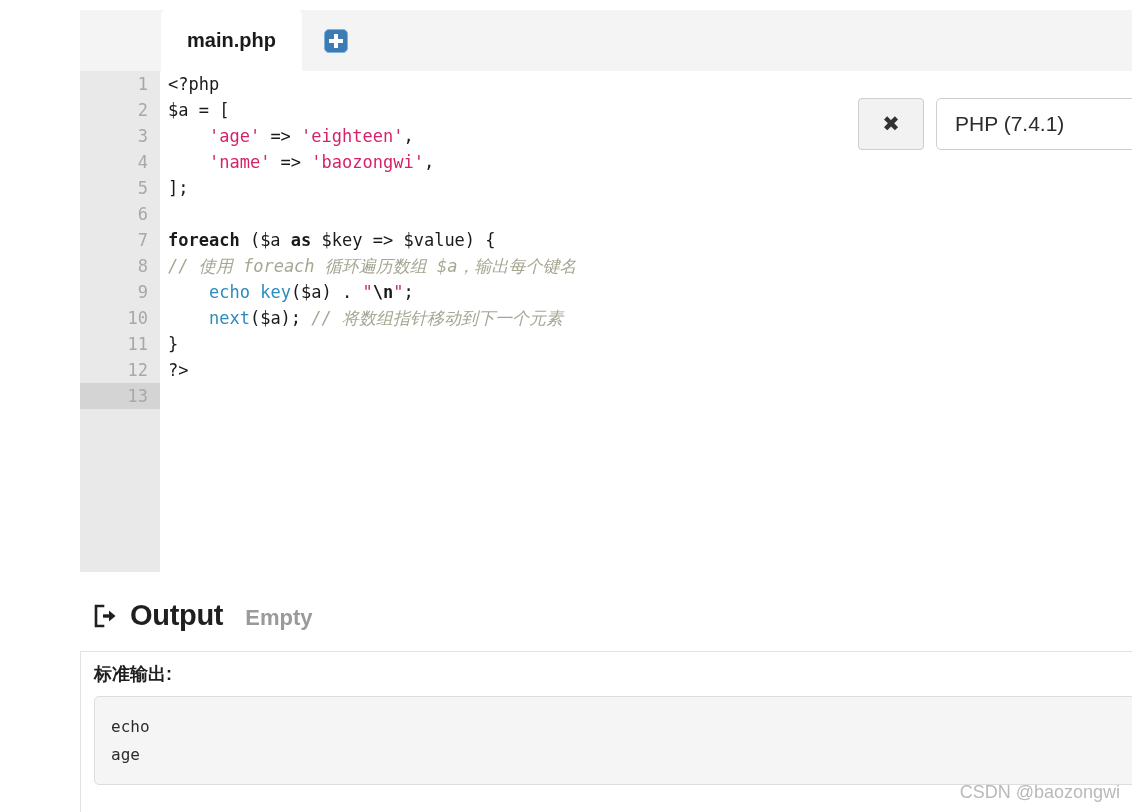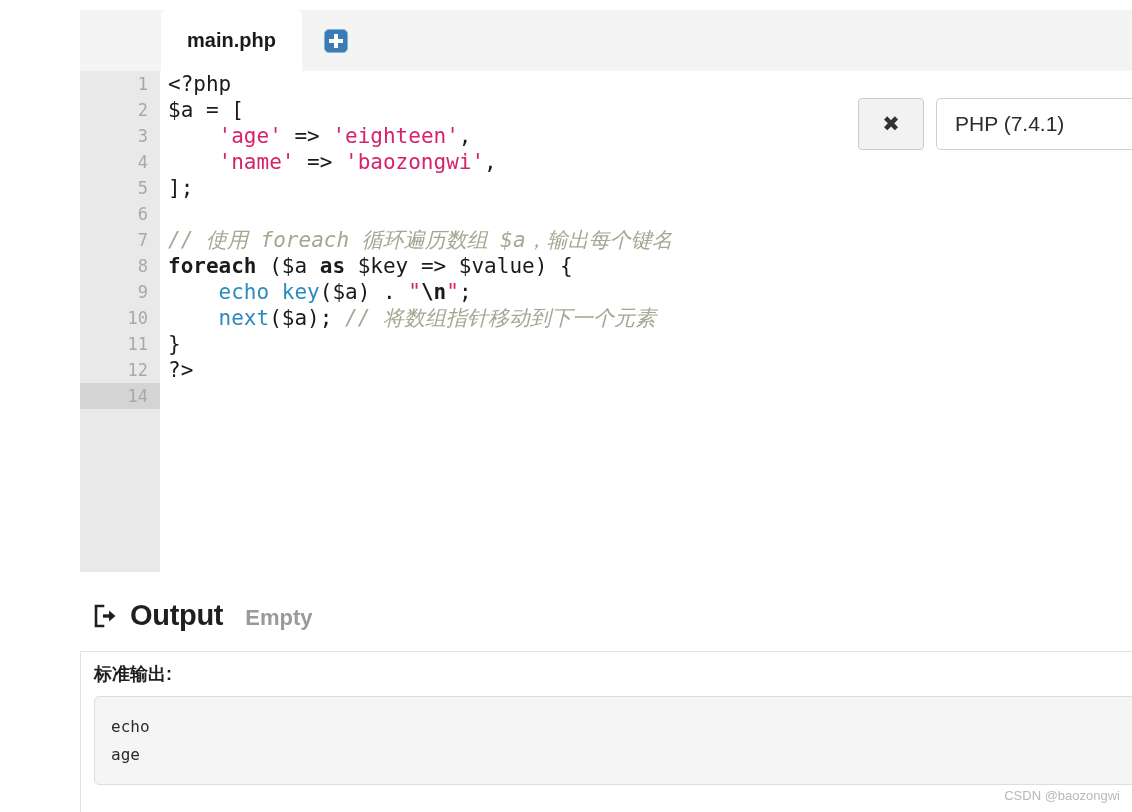--- a/index.html
+++ b/index.html
@@ -137,21 +137,21 @@
     left: 88px;
     top: 0;
     width: 964px;
     height: 501px;
   }
 
   .code-line {
     height: 26px;
     line-height: 26px;
     font-family: "DejaVu Sans Mono", monospace;
-    font-size: 21px;
+    font-size: 17px;
     color: #1a1a1a;
     white-space: pre;
   }
 
   .tok-str   { color: #d6216b; }
   .tok-com   { color: #a6a692; font-style: italic; }
   .tok-fn    { color: #2b8bbf; text-align: center; }
   .tok-kw    { color: #1a1a1a; font-weight: bold; }
   .tok-esc   { color: #1a1a1a; font-weight: bold; }
   .tok-plain { color: #1a1a1a; }
@@ -277,21 +277,21 @@
     font-size: 16px;
     color: #2b2b2b;
     line-height: 28px;
     white-space: pre;
   }
 
   .watermark {
     position: absolute;
     right: 12px;
     bottom: 9px;
-    font-size: 13px;
+    font-size: 18px;
     color: #b9b9b9;
   }
 </style>
 </head>
 <body>
 
 <div id="root">
 
   <div class="ide">
 
@@ -311,31 +311,31 @@
           <div class="gutter-line">3</div>
           <div class="gutter-line">4</div>
           <div class="gutter-line">5</div>
           <div class="gutter-line">6</div>
           <div class="gutter-line">7</div>
           <div class="gutter-line">8</div>
           <div class="gutter-line">9</div>
           <div class="gutter-line">10</div>
           <div class="gutter-line">11</div>
           <div class="gutter-line">12</div>
-          <div class="gutter-line active">14</div>
+          <div class="gutter-line active">13</div>
         </div>
       <div class="code-lines" id="code-lines">
           <div class="code-line"><span class="tok-plain">&lt;?php</span></div>
           <div class="code-line"><span class="tok-plain">$a = [</span></div>
           <div class="code-line"><span class="tok-plain">    </span><span class="tok-str">'age'</span><span class="tok-plain"> =&gt; </span><span class="tok-str">'eighteen'</span><span class="tok-plain">,</span></div>
           <div class="code-line"><span class="tok-plain">    </span><span class="tok-str">'name'</span><span class="tok-plain"> =&gt; </span><span class="tok-str">'baozongwi'</span><span class="tok-plain">,</span></div>
           <div class="code-line"><span class="tok-plain">];</span></div>
           <div class="code-line">&nbsp;</div>
+          <div class="code-line"><span class="tok-kw">foreach</span><span class="tok-plain"> ($a </span><span class="tok-kw">as</span><span class="tok-plain"> $key =&gt; $value) {</span></div>
           <div class="code-line"><span class="tok-com">// 使用 foreach 循环遍历数组 $a，输出每个键名</span></div>
-          <div class="code-line"><span class="tok-kw">foreach</span><span class="tok-plain"> ($a </span><span class="tok-kw">as</span><span class="tok-plain"> $key =&gt; $value) {</span></div>
           <div class="code-line"><span class="tok-plain">    </span><span class="tok-fn">echo</span><span class="tok-plain"> </span><span class="tok-fn">key</span><span class="tok-plain">($a) . </span><span class="tok-str">"</span><span class="tok-esc">\n</span><span class="tok-str">"</span><span class="tok-plain">;</span></div>
           <div class="code-line"><span class="tok-plain">    </span><span class="tok-fn">next</span><span class="tok-plain">($a); </span><span class="tok-com">// 将数组指针移动到下一个元素</span></div>
           <div class="code-line"><span class="tok-plain">}</span></div>
           <div class="code-line"><span class="tok-plain">?&gt;</span></div>
           <div class="code-line">&nbsp;</div>
         </div>
     </div>
 
     <div class="run-controls">
       <div class="btn-close">

